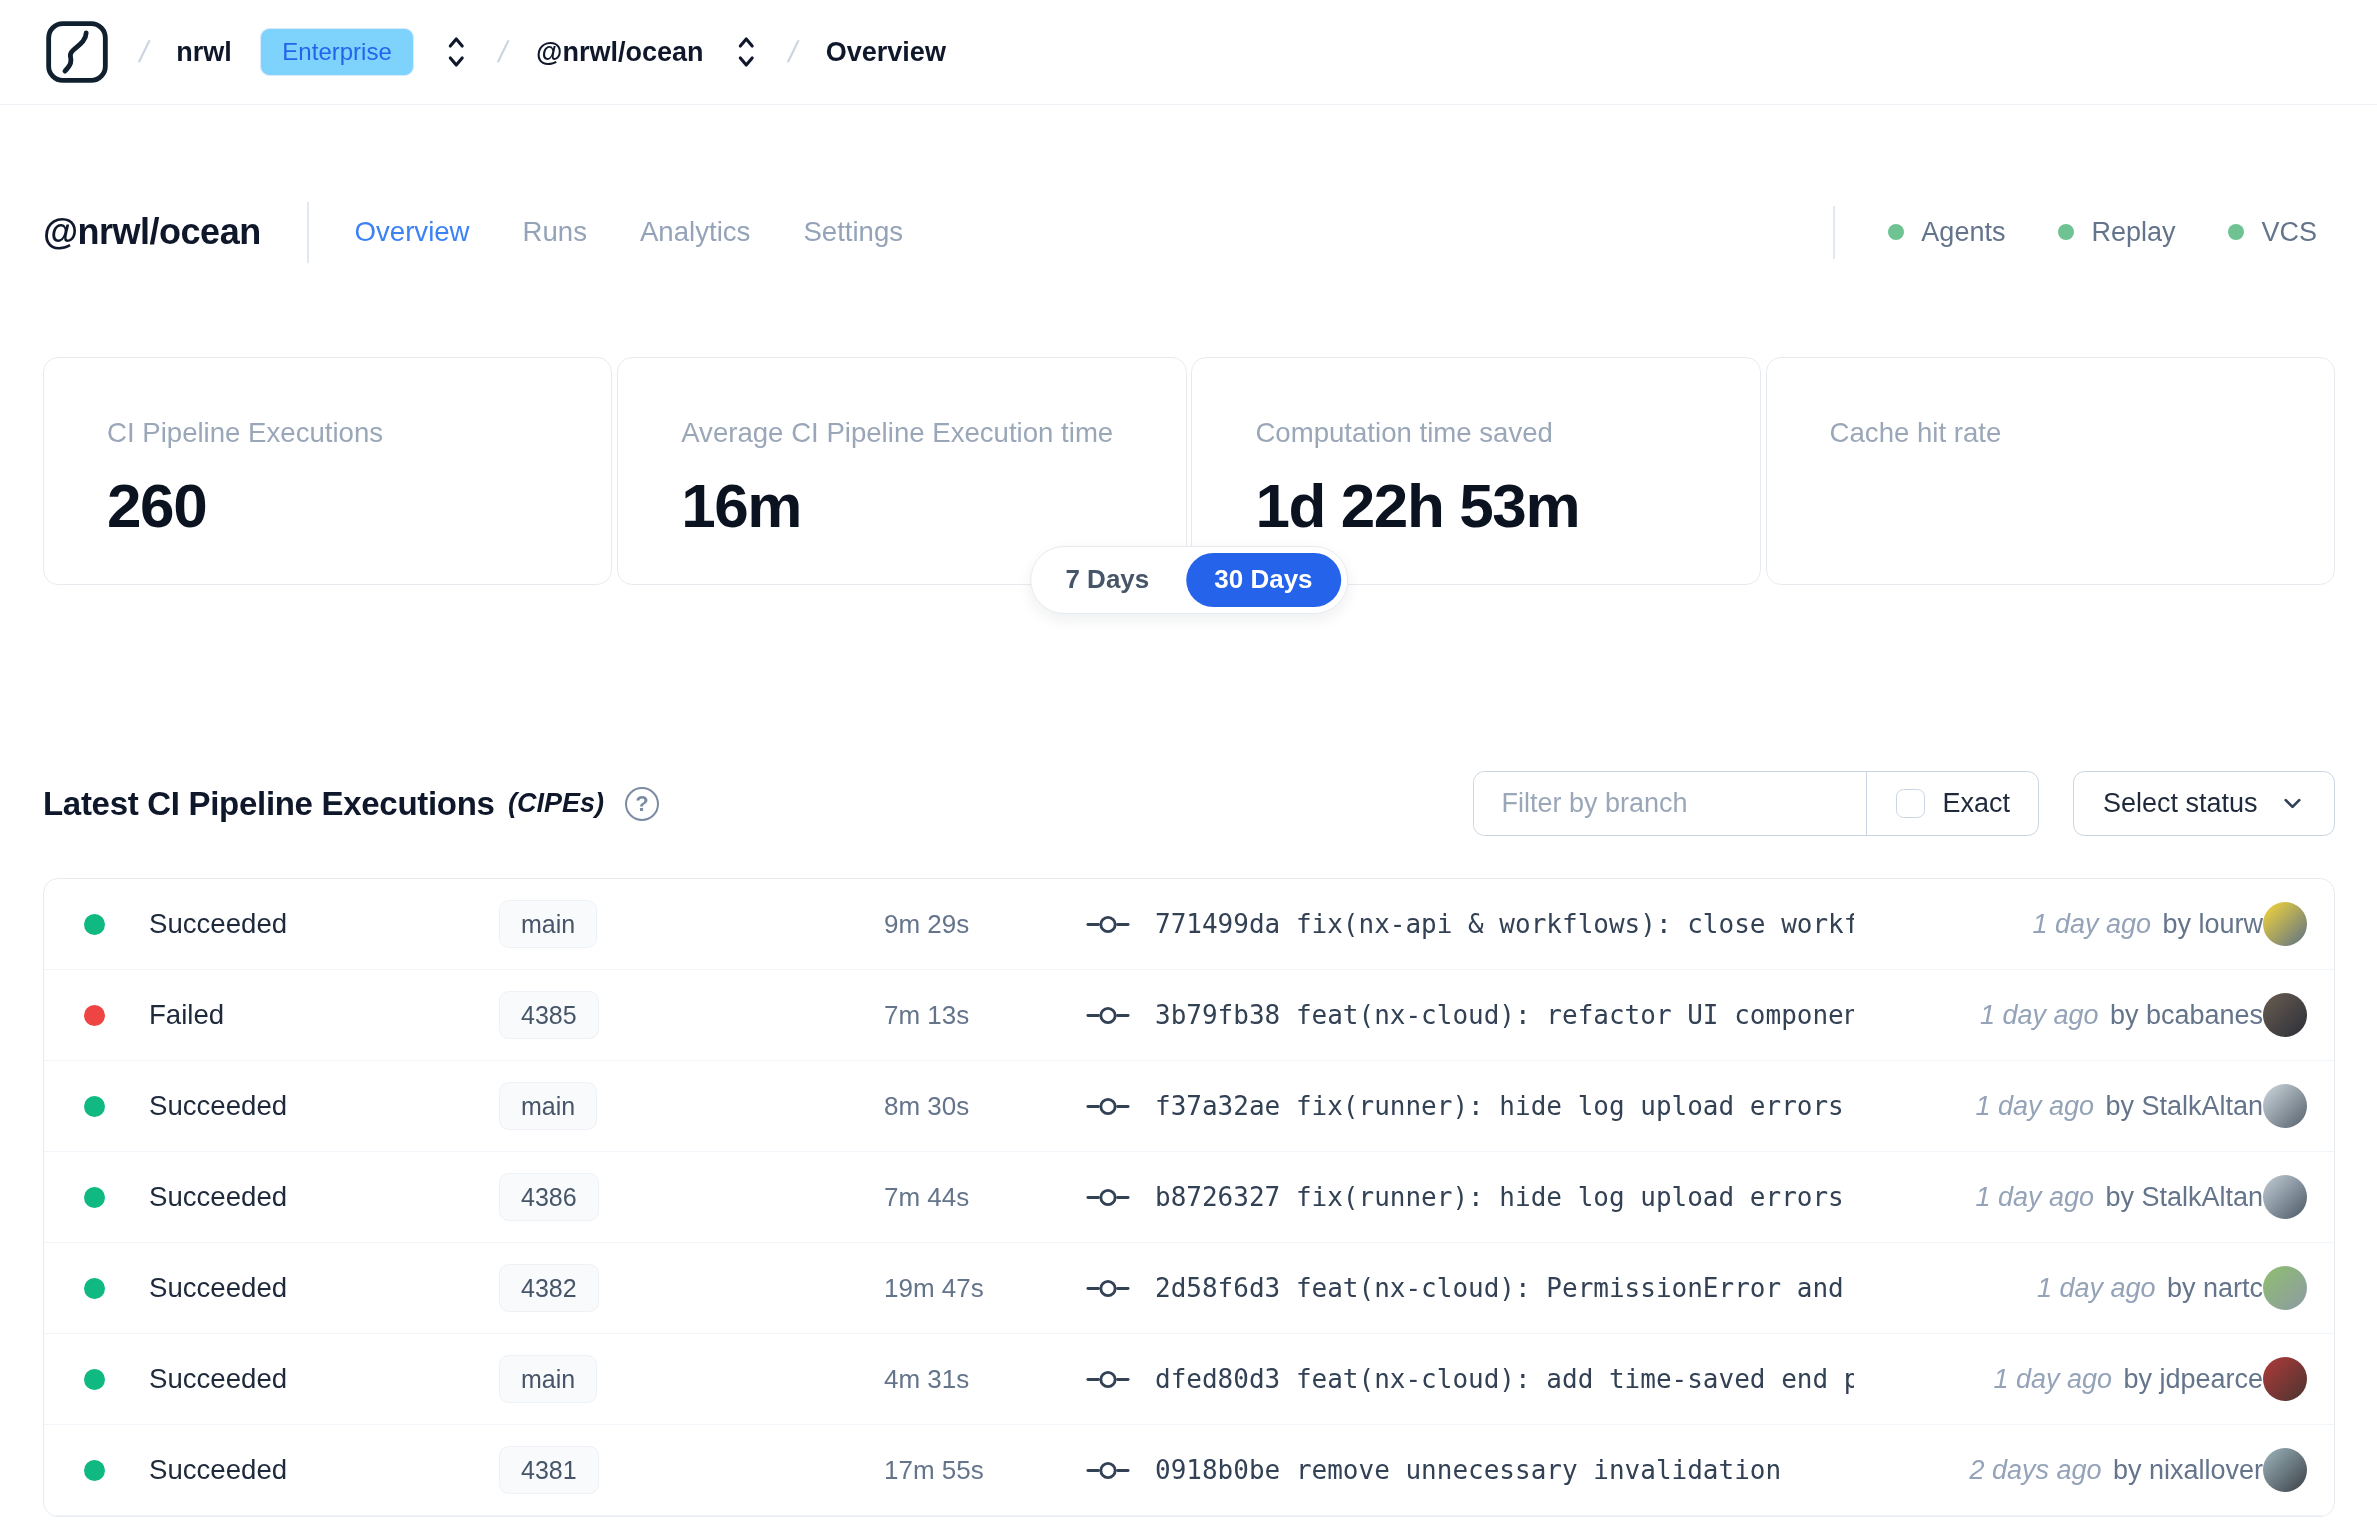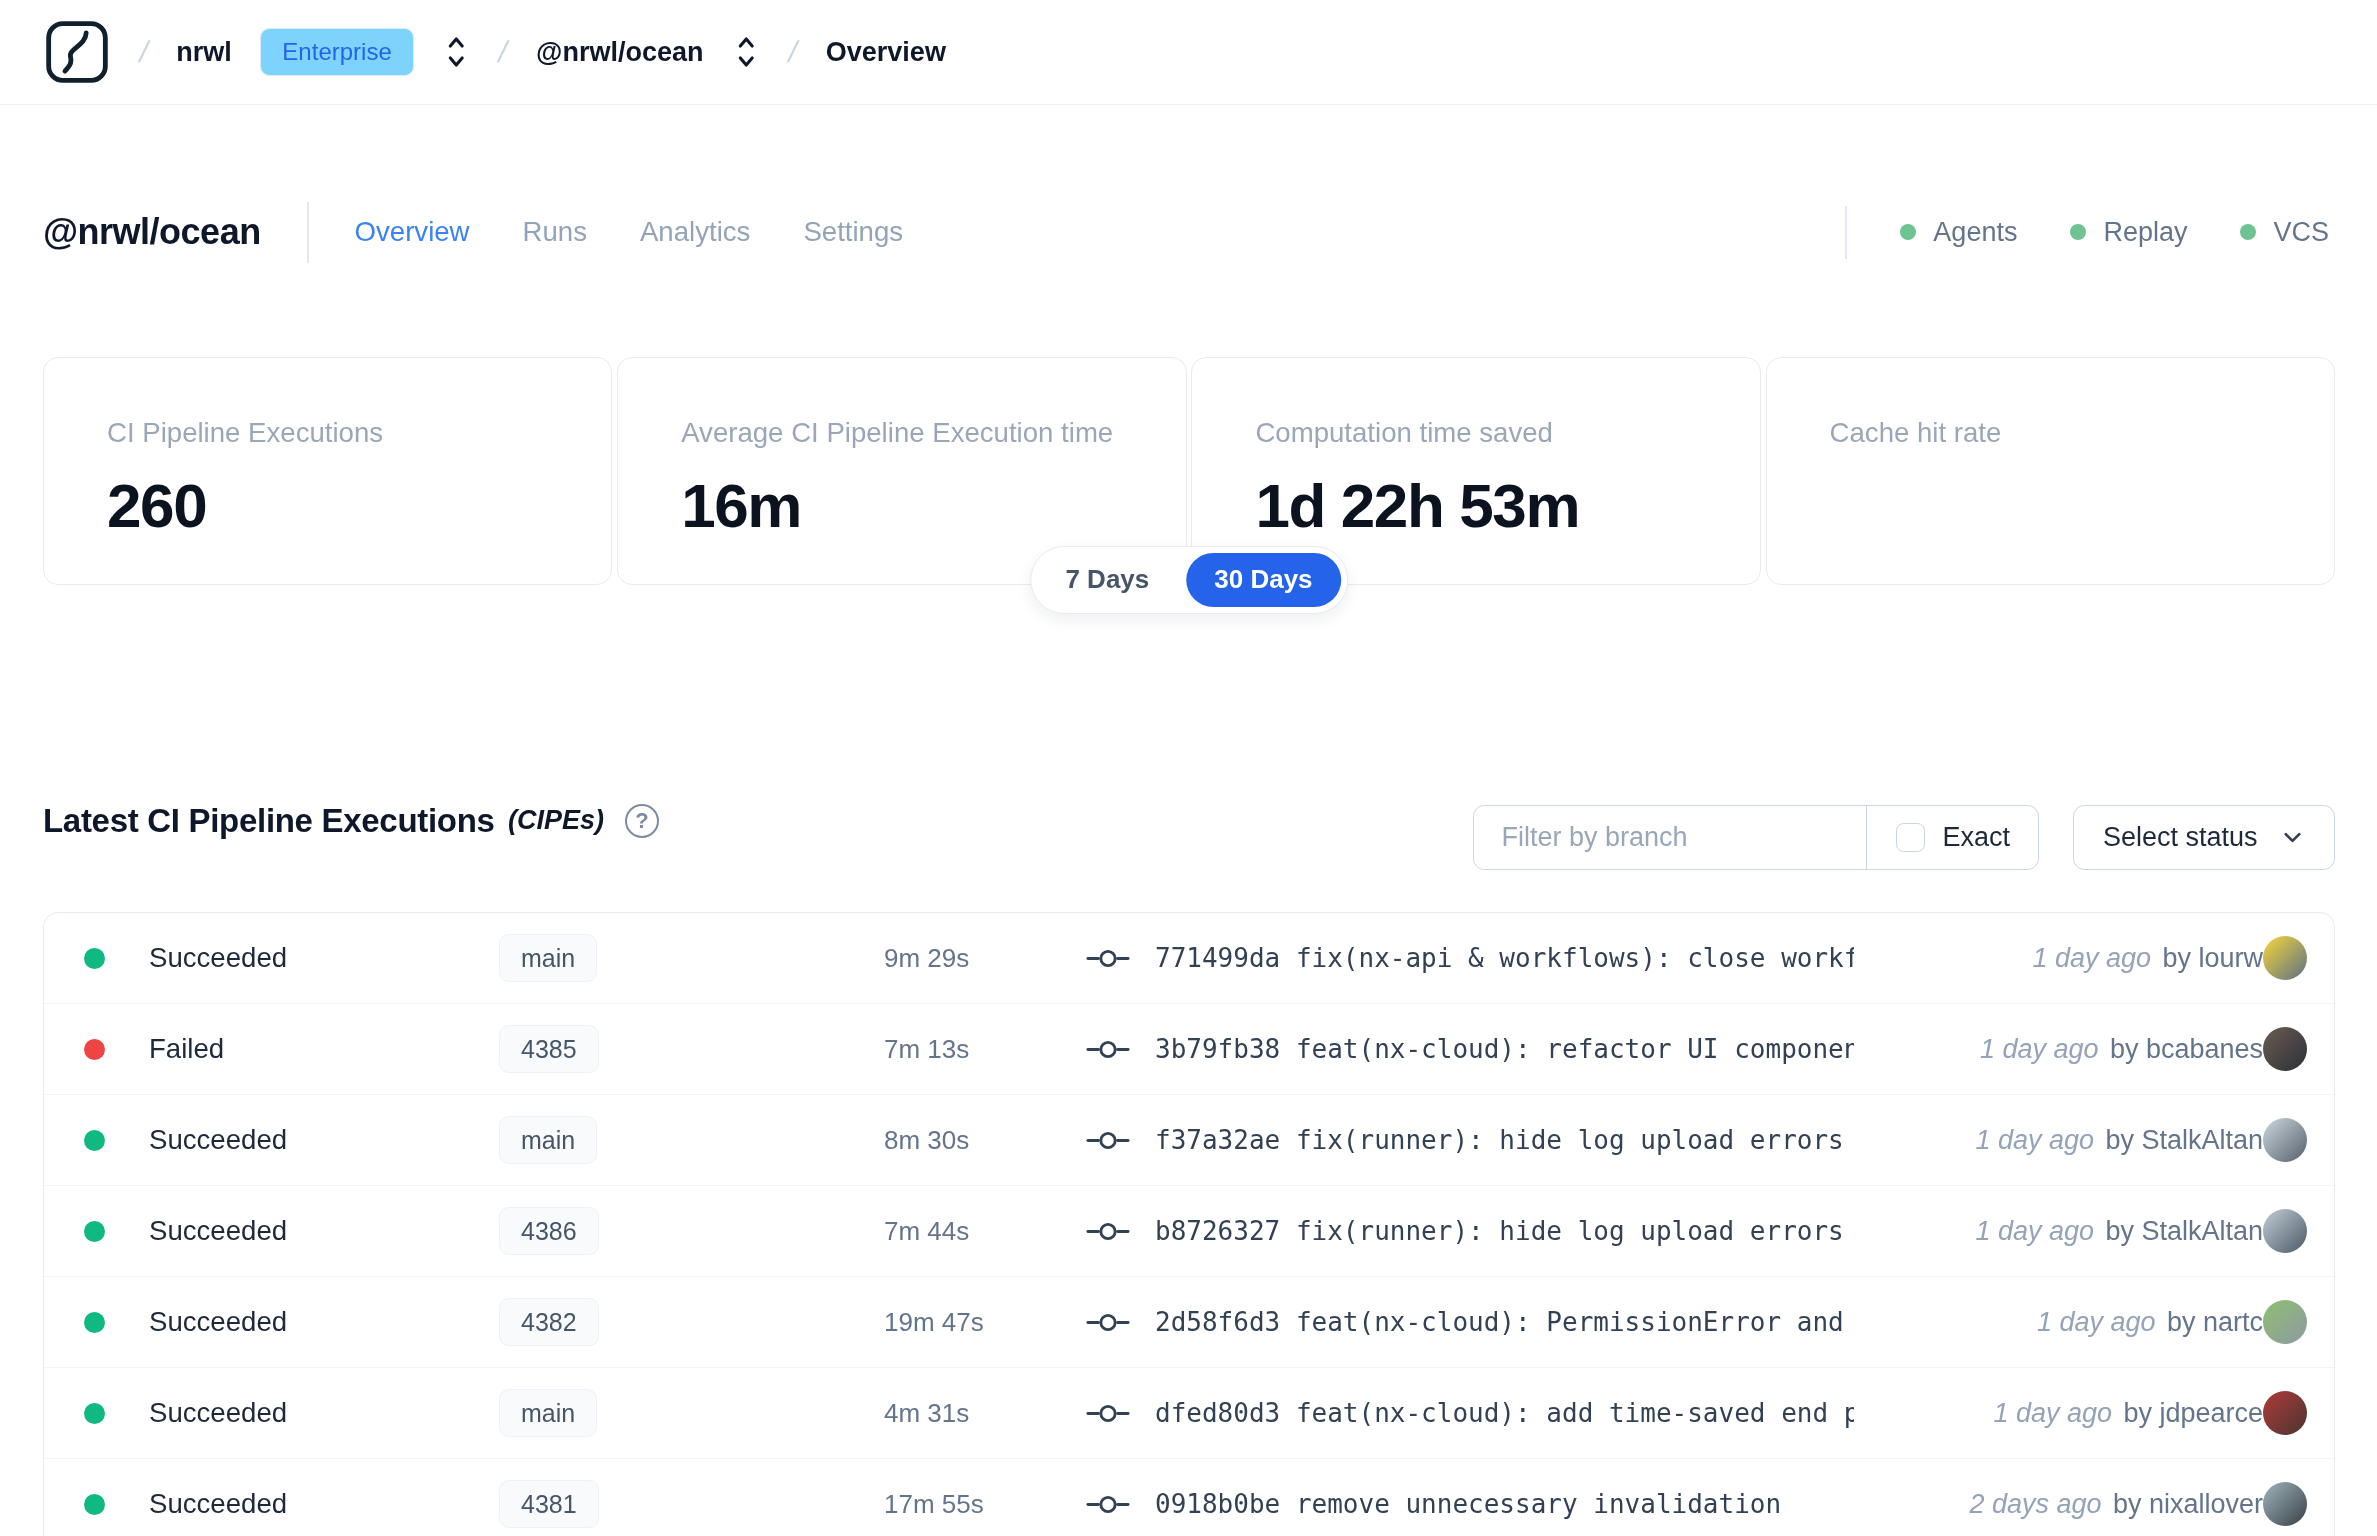--- a/index.html
+++ b/index.html
@@ -24,21 +24,21 @@
   
   .page-header { margin-top:93px; padding:0 43px; display:flex; align-items:center; height:68px; }
   .page-title { font-size:36px; font-weight:700; letter-spacing:-0.5px; }
   .vdiv { width:1.9px; height:61px; background:#e2e8f0; margin:0 46px; }
   .tabs { display:flex; gap:53px; }
   .tab { font-size:27.6px; font-weight:500; color:#94a3b8; cursor:pointer; }
   .tab.active { color:#3b82f6; }
   .header-right { margin-left:auto; display:flex; align-items:center; }
   .vdiv2 { width:1.9px; height:53px; background:#e2e8f0; margin-right:53px; }
   .feature { display:flex; align-items:center; gap:17px; margin-right:53px; }
-  .feature:last-child { margin-right:6px; }
+  .feature:last-child { margin-right:18px; }
   .feature-dot { width:16px; height:16px; border-radius:50%; background:#6fc393; }
   .feature-label { font-size:27px; font-weight:500; color:#64748b; }
 
   
   .cards-wrap { position:relative; margin:91px 43px 0; }
   .cards { display:grid; grid-template-columns:repeat(4,1fr); gap:4.8px; }
   .card { background:#fff; border:1.9px solid #e7ebf0; border-radius:15px;
     height:228px; padding:59px 63px 0; }
   .card-label { font-size:27.6px; font-weight:500; color:#9aa7b8; }
   .card-value { margin-top:21px; font-size:62px; font-weight:700; letter-spacing:-1.4px;
@@ -52,21 +52,21 @@
     border-radius:950px; cursor:pointer; white-space:nowrap; }
   .range-opt.selected { background:#2563eb; color:#fff; }
 
   
   .section-row { margin:186px 43px 0; display:flex; align-items:center; }
   .section-title { font-size:33px; font-weight:700; letter-spacing:-0.3px; }
   .section-sub { font-size:27px; font-style:italic; font-weight:600; margin-left:13.3px; }
   .help-icon { width:34px; height:34px; border:2.4px solid #7b8ba1; border-radius:50%;
     color:#7b8ba1; font-size:22px; font-weight:700; display:flex; align-items:center;
     justify-content:center; margin-left:21px; cursor:pointer; }
-  .section-controls { margin-left:auto; display:flex; align-items:flex-start;margin-top:34px; }
+  .section-controls { margin-left:auto; display:flex; align-items:flex-start; }
   .filter-group { display:flex; align-items:stretch; border:1.9px solid #cbd5e1;
     border-radius:11.4px; height:65px; background:#fff; }
   .branch-input { border:none; outline:none; width:392px; font-size:27px;
     padding:0 27px; border-radius:11.4px 0 0 11.4px; font-family:inherit; color:#1e293b; }
   .branch-input::placeholder { color:#9aa7b8; }
   .exact-seg { display:flex; align-items:center; gap:17px; padding:0 28.5px;
     border-left:1.9px solid #cbd5e1; }
   .checkbox { width:29.5px; height:29.5px; border:1.9px solid #cbd5e1; border-radius:7.6px;
     background:#fff; cursor:pointer; }
   .exact-label { font-size:27px; font-weight:500; color:#1e293b; }

